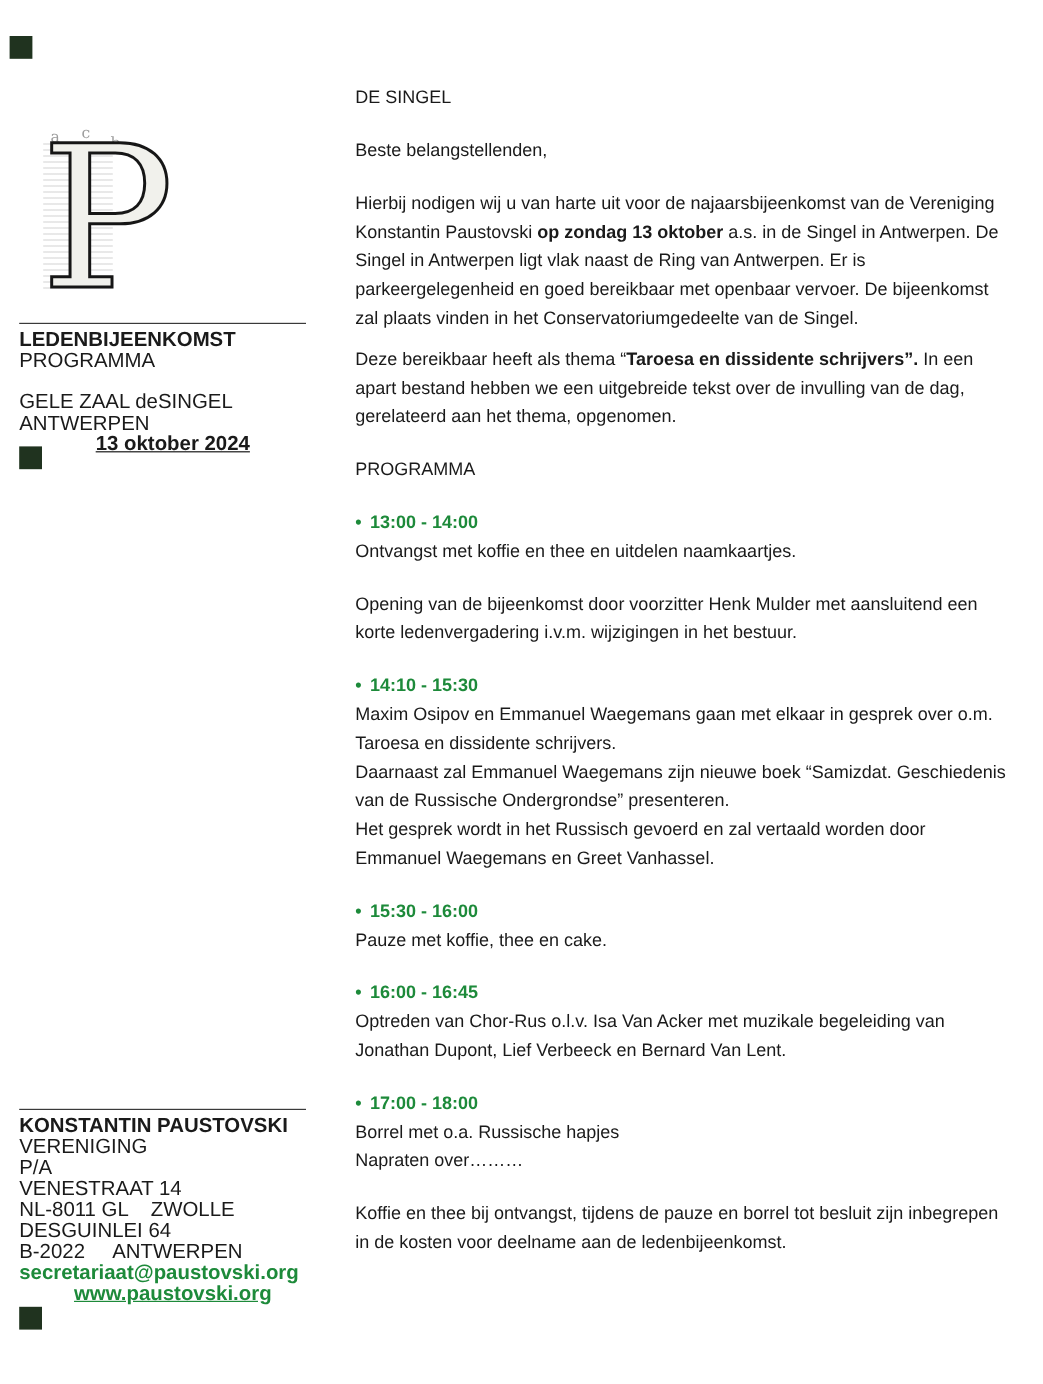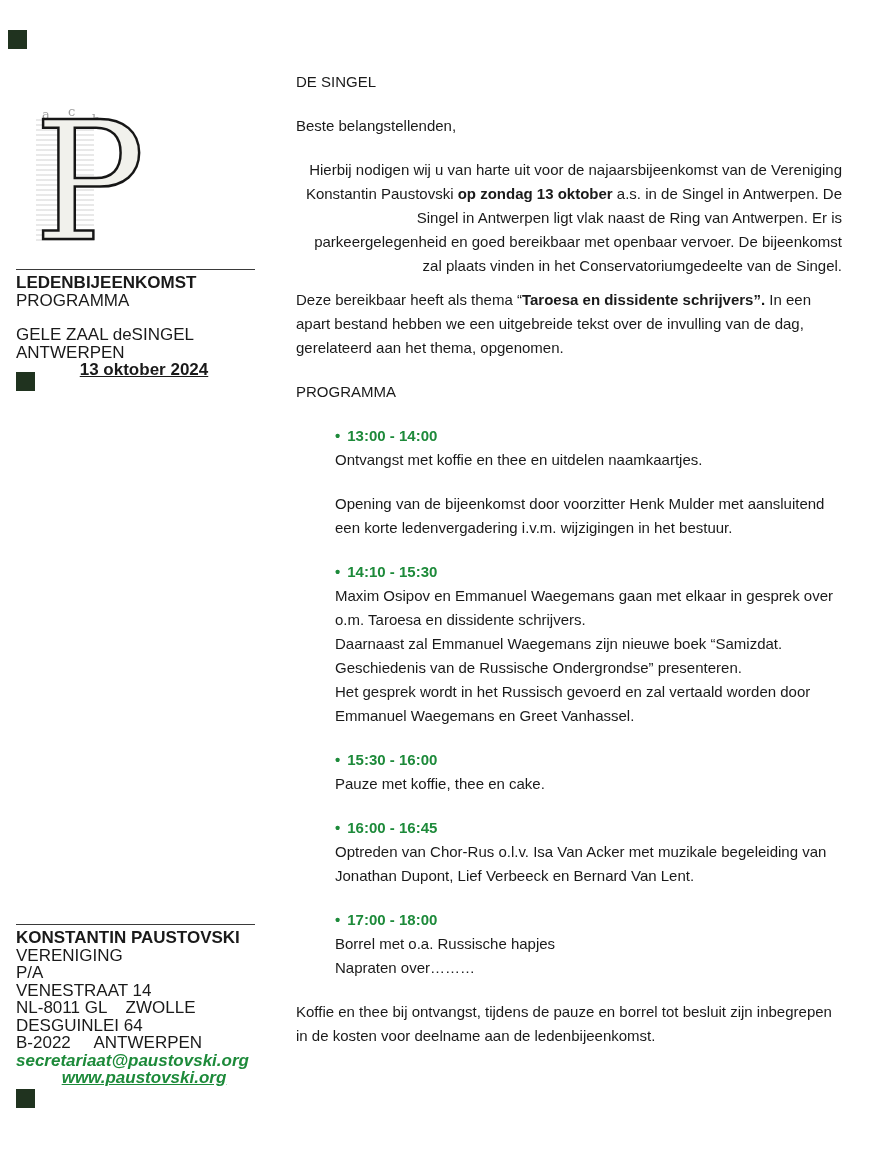--- a/index.html
+++ b/index.html
@@ -32,28 +32,28 @@
   .rule { position:absolute; left:16px; width:239px; border-top:1.5px solid #3a3a3a; height:0; }
   .rule-top { top:269px; }
   .rule-bottom { top:924px; }
   .side-block { position:absolute; left:16px; width:256px; font-size:17px; line-height:17.5px; }
   .top-block { top:274px; }
   .bottom-block { top:929px; }
   .spacer { height:17px; }
 
   .b { font-weight:bold; }
   .u { text-decoration:underline;text-align:center; }
-  .green { color:var(--accent-green, #1d8a3a);font-style:italic; }
+  .green { color:var(--accent-green, #1d8a3a); }
   .pre { white-space:pre-wrap; }
 
   
   .main { position:absolute; left:296px; top:60px; width:546px; font-size:15px; line-height:24px; }
   .para { margin:10px 0 20px 0; }
-  .para.nogap { margin-bottom:0;text-align:right; }
-  .program-item { margin-bottom:20px;margin-left:39px; }
+  .para.nogap { margin-bottom:0; }
+  .program-item { margin-bottom:20px; }
   .time-line { color:var(--accent-green, #1d8a3a); font-weight:bold; }
   .bullet { margin-right:7px; }
 </style>
 </head>
 <body>
 
 <div class="page">
 
   <div class="sq sq-top"></div>
 

